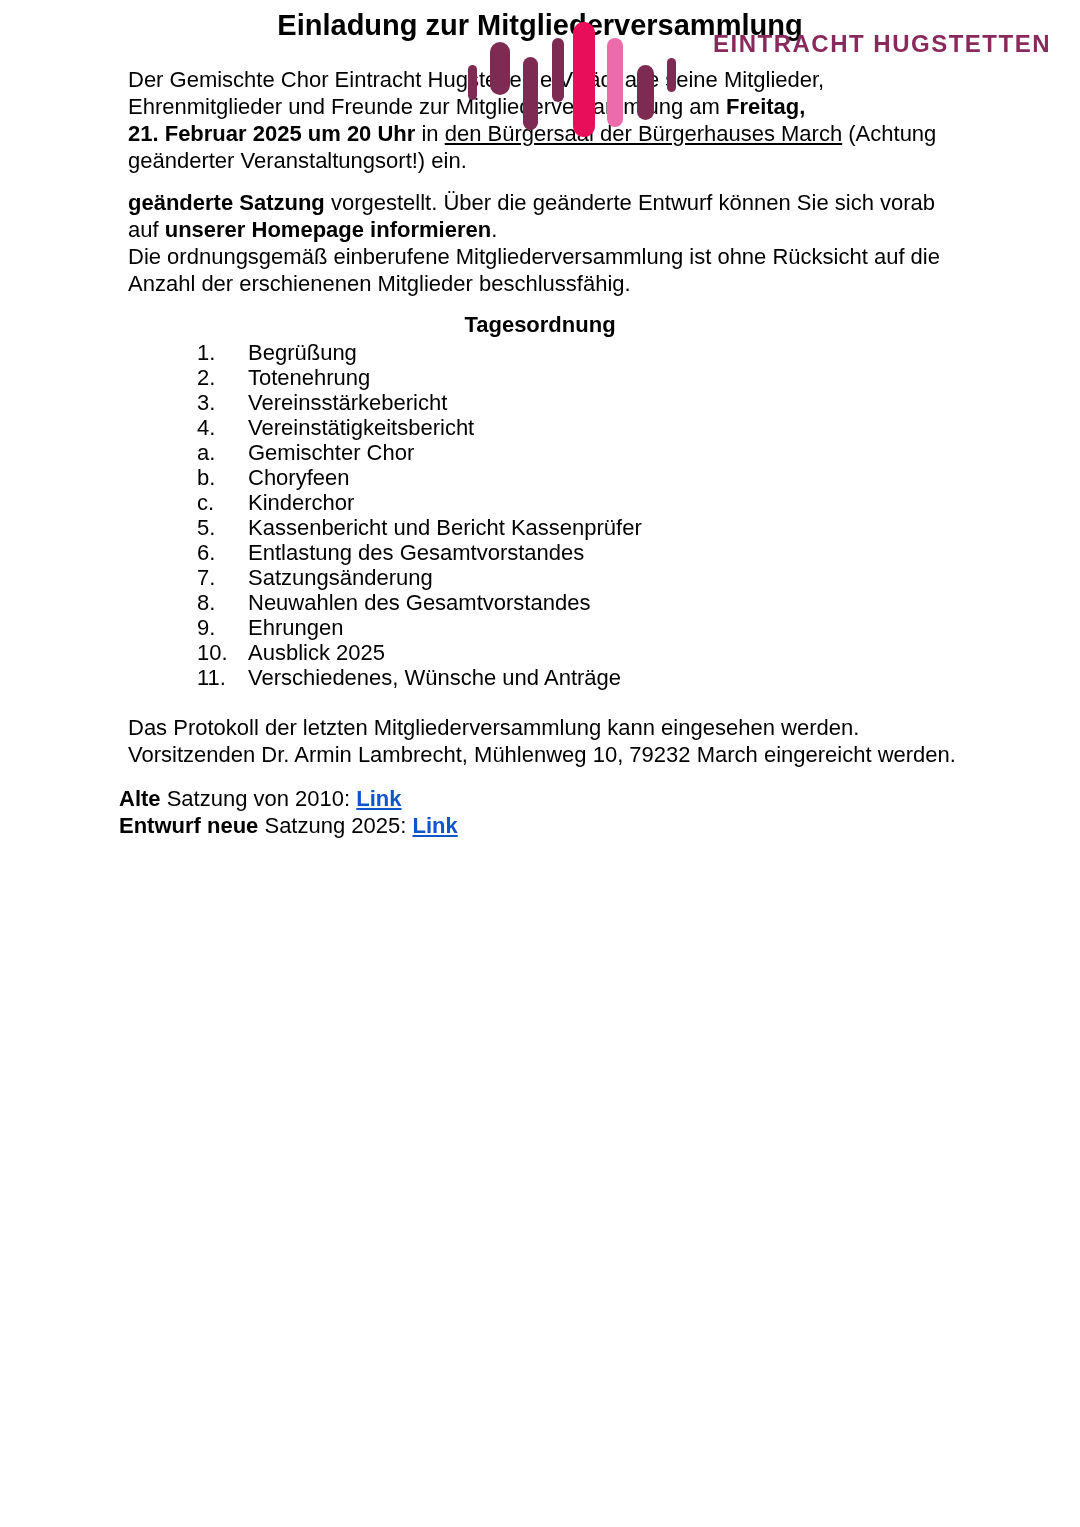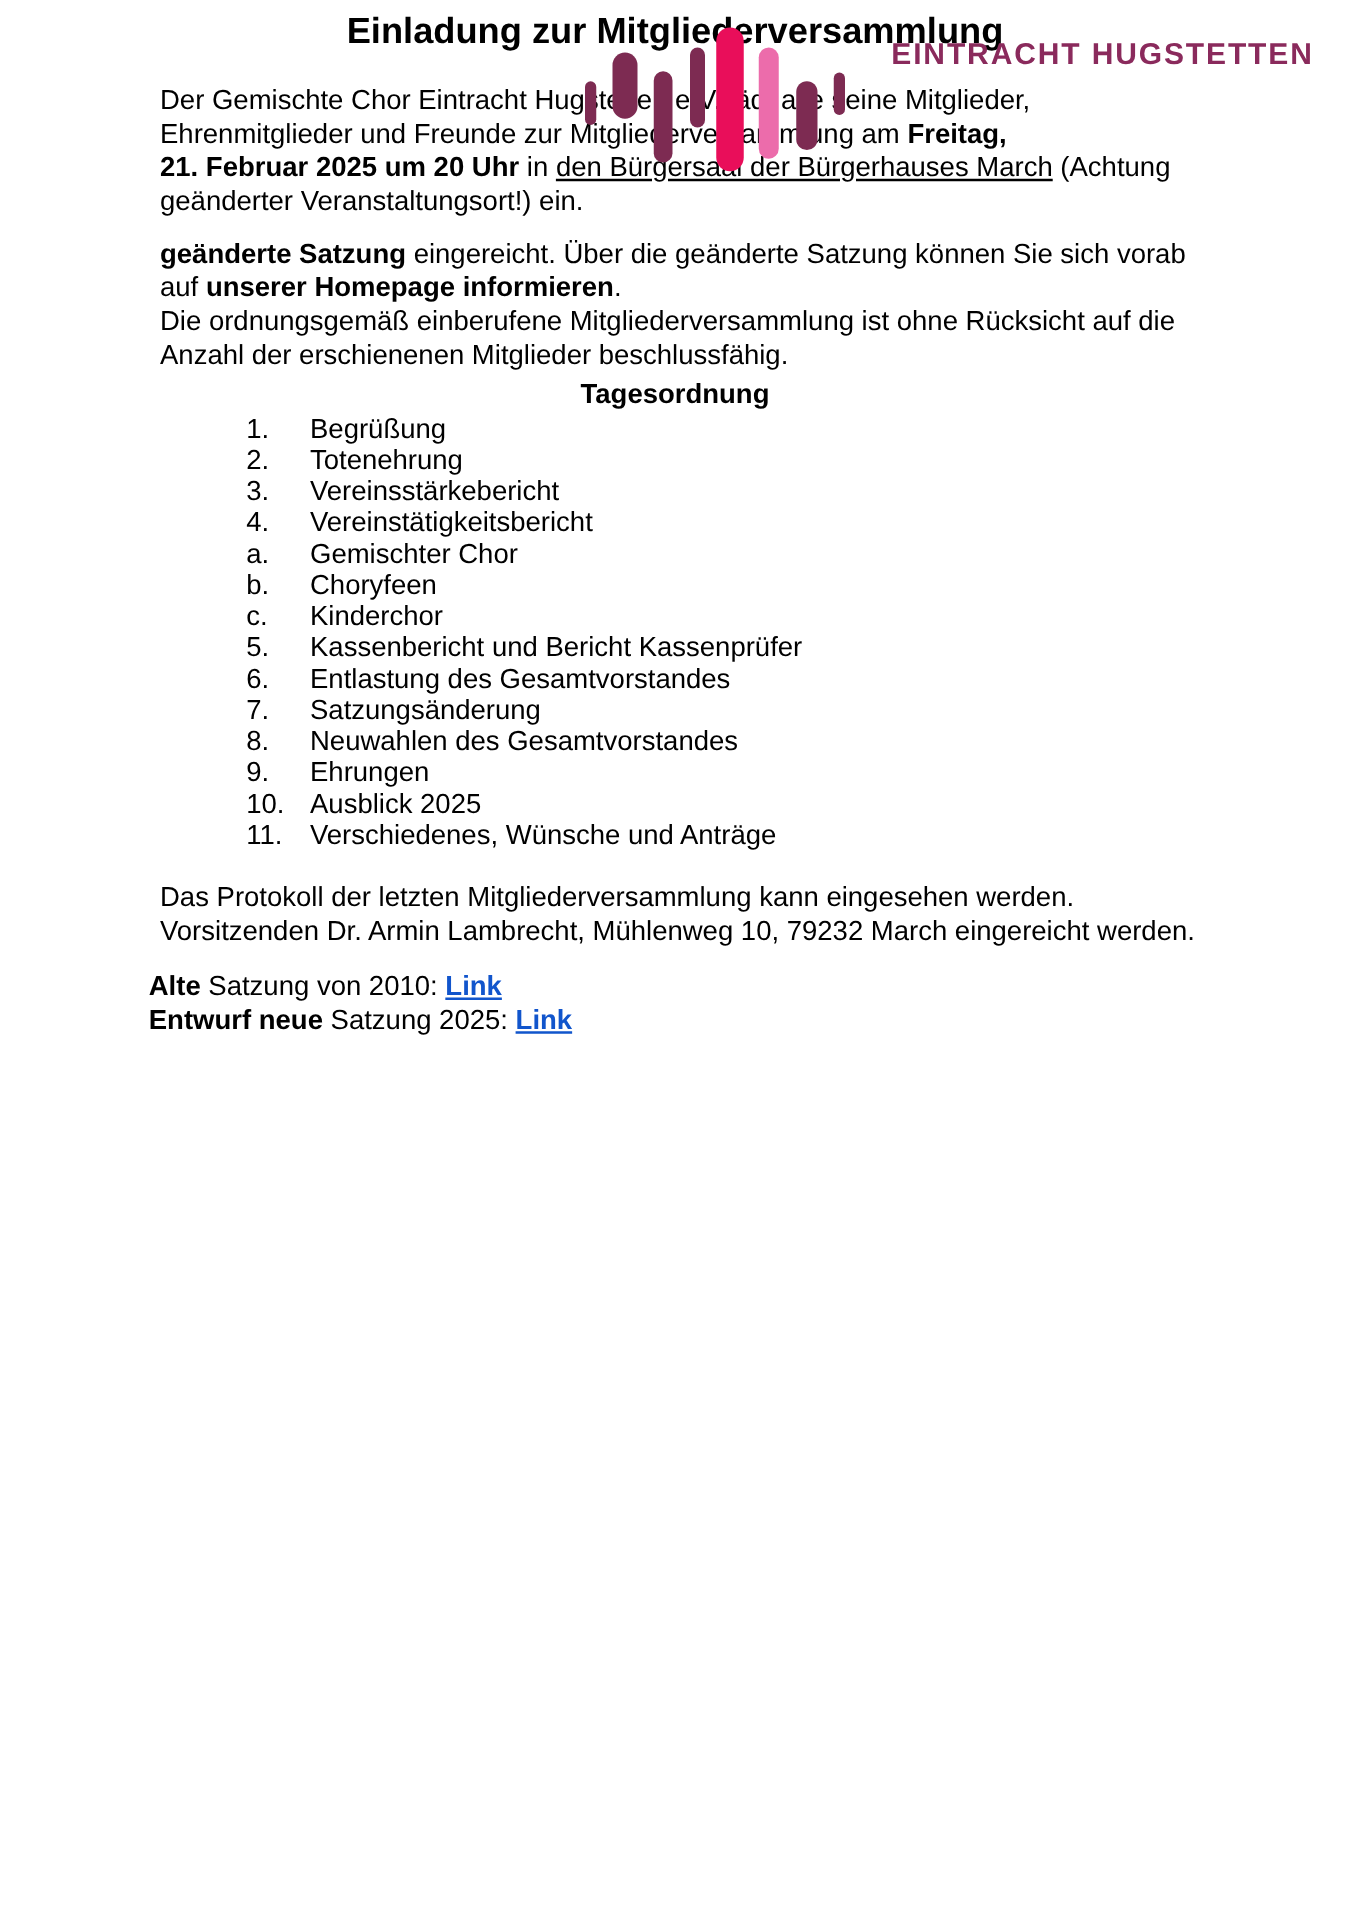--- a/index.html
+++ b/index.html
@@ -52,21 +52,21 @@
     font-weight: bold;
   }
   .para {
     margin-left: 128px;
     font-size: 22px;
   }
   .para .line, .links .line { line-height: 27px; white-space: pre; }
   .para-1 { margin-top: 23px; }
   .para-2 { margin-top: 15px; }
   .agenda-heading {
-    margin-top: 4px;
+    margin-top: 14px;
     text-align: center;
     font-size: 22px;
     font-weight: bold;
     line-height: 27px;
   }
   .agenda-list {
     margin-top: 2px;
     margin-left: 197px;
     font-size: 22px;
   }
@@ -107,21 +107,21 @@
   <div class="doc-title">Einladung zur Mitgliederversammlung</div>
 
   <div class="para para-1">
       <div class="line"><span>Der Gemischte Chor Eintracht Hugstetten e.V. lädt alle seine Mitglieder,</span></div>
       <div class="line"><span>Ehrenmitglieder und Freunde zur Mitgliederversammlung am </span><span class="b">Freitag,</span></div>
       <div class="line"><span class="b">21. Februar 2025 um 20 Uhr</span><span> in </span><span class="u">den Bürgersaal der Bürgerhauses March</span><span> (Achtung</span></div>
       <div class="line"><span>geänderter Veranstaltungsort!) ein.</span></div>
     </div>
 
   <div class="para para-2">
-      <div class="line"><span class="b">geänderte Satzung</span><span> eingereicht. Über die geänderte Satzung können Sie sich vorab</span></div>
+      <div class="line"><span class="b">geänderte Satzung</span><span> vorgestellt. Über die geänderte Entwurf können Sie sich vorab</span></div>
       <div class="line"><span>auf </span><span class="b">unserer Homepage informieren</span><span>.</span></div>
       <div class="line"><span>Die ordnungsgemäß einberufene Mitgliederversammlung ist ohne Rücksicht auf die</span></div>
       <div class="line"><span>Anzahl der erschienenen Mitglieder beschlussfähig.</span></div>
     </div>
 
   <div class="agenda-heading">Tagesordnung</div>
 
   <div class="agenda-list">
       <div class="agenda-row">
         <span class="marker">1.</span>

